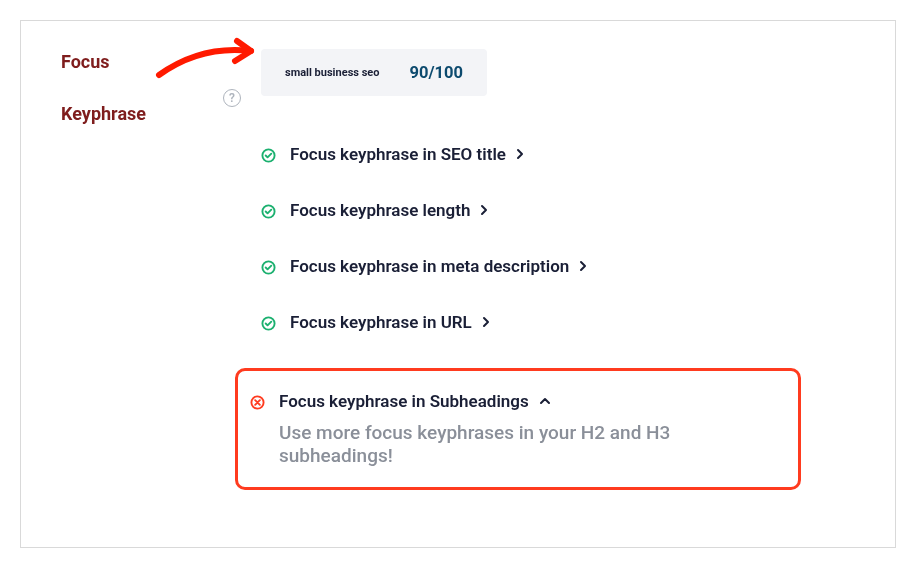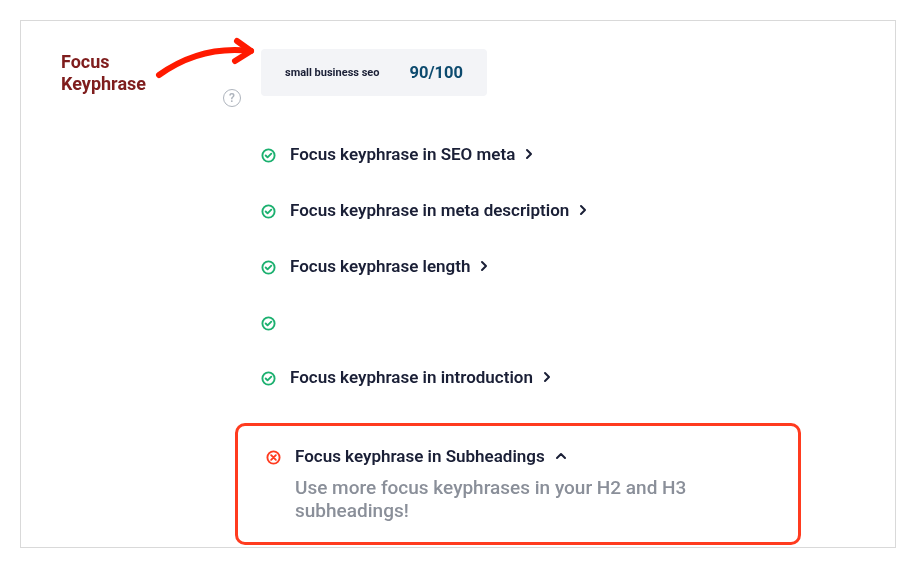--- a/index.html
+++ b/index.html
@@ -33,20 +33,21 @@
     .label-line {
       font-size: 18px;
       font-weight: 700;
       color: #7f1d1d;
       line-height: 1.2;
       display: flex;
       align-items: center;
       gap: 6px;
     }
     .label-line2 {
+      margin-top: 30px;
     }
     .help-icon {
       width: 18px;
       height: 18px;
       border: 1.5px solid #aeb4bd;
       border-radius: 50%;
       display: inline-flex;
       align-items: center;
       justify-content: center;
       font-size: 12px;
@@ -110,21 +111,21 @@
     }
     .check-detail {
       font-size: 19px;
       color: #8a8f99;
       margin-top: 10px;
       font-weight: 500;
     }
     .highlight-box {
       border: 3px solid #ff3b1f;
       border-radius: 10px;
-      padding: 20px 24px 20px 28px;
+      padding: 20px 24px 20px 12px;
       margin-left: -26px;
       margin-right: -26px;
       width: 566px;
     }
     .highlight-box .check-item {
       gap: 14px;
     }
     .arrow-annotation {
       position: absolute;
       left: 130px;
@@ -170,21 +171,38 @@
 
     <div class="check-list">
 
       <div class="check-item">
         <svg class="status-icon" viewBox="0 0 16 16">
           <circle cx="8" cy="8" r="6.5" class="checkcircle"></circle>
           <path d="M5 8 L7 10 L11 6" stroke="#1bb06f" stroke-width="2" fill="none" stroke-linecap="round" stroke-linejoin="round"></path>
         </svg>
         <div>
           <div class="check-text">
-            <span>Focus keyphrase in SEO meta</span>
+            <span>Focus keyphrase in SEO title</span>
+            <span class="chevron">
+              <svg width="8" height="12" viewBox="0 0 8 12">
+                  <path d="M2 2 L6 6 L2 10" stroke="#1a1f36" stroke-width="2" fill="none" stroke-linecap="round" stroke-linejoin="round"></path>
+                </svg>
+            </span>
+          </div>
+        </div>
+      </div>
+
+      <div class="check-item">
+        <svg class="status-icon" viewBox="0 0 16 16">
+          <circle cx="8" cy="8" r="6.5" class="checkcircle"></circle>
+          <path d="M5 8 L7 10 L11 6" stroke="#1bb06f" stroke-width="2" fill="none" stroke-linecap="round" stroke-linejoin="round"></path>
+        </svg>
+        <div>
+          <div class="check-text">
+            <span>Focus keyphrase length</span>
             <span class="chevron">
               <svg width="8" height="12" viewBox="0 0 8 12">
                   <path d="M2 2 L6 6 L2 10" stroke="#1a1f36" stroke-width="2" fill="none" stroke-linecap="round" stroke-linejoin="round"></path>
                 </svg>
             </span>
           </div>
         </div>
       </div>
 
       <div class="check-item">
@@ -204,53 +222,30 @@
         </div>
       </div>
 
       <div class="check-item">
         <svg class="status-icon" viewBox="0 0 16 16">
           <circle cx="8" cy="8" r="6.5" class="checkcircle"></circle>
           <path d="M5 8 L7 10 L11 6" stroke="#1bb06f" stroke-width="2" fill="none" stroke-linecap="round" stroke-linejoin="round"></path>
         </svg>
         <div>
           <div class="check-text">
-            <span>Focus keyphrase length</span>
-            <span class="chevron">
-              <svg width="8" height="12" viewBox="0 0 8 12">
-                  <path d="M2 2 L6 6 L2 10" stroke="#1a1f36" stroke-width="2" fill="none" stroke-linecap="round" stroke-linejoin="round"></path>
-                </svg>
-            </span>
-          </div>
-        </div>
-      </div>
-
-      <div class="check-item">
-        <svg class="status-icon" viewBox="0 0 16 16">
-          <circle cx="8" cy="8" r="6.5" class="checkcircle"></circle>
-          <path d="M5 8 L7 10 L11 6" stroke="#1bb06f" stroke-width="2" fill="none" stroke-linecap="round" stroke-linejoin="round"></path>
-        </svg>
-      </div>
-
-      <div class="check-item">
-        <svg class="status-icon" viewBox="0 0 16 16">
-          <circle cx="8" cy="8" r="6.5" class="checkcircle"></circle>
-          <path d="M5 8 L7 10 L11 6" stroke="#1bb06f" stroke-width="2" fill="none" stroke-linecap="round" stroke-linejoin="round"></path>
-        </svg>
-        <div>
-          <div class="check-text">
-            <span>Focus keyphrase in introduction</span>
-            <span class="chevron">
-              <svg width="8" height="12" viewBox="0 0 8 12">
-                  <path d="M2 2 L6 6 L2 10" stroke="#1a1f36" stroke-width="2" fill="none" stroke-linecap="round" stroke-linejoin="round"></path>
-                </svg>
-            </span>
-          </div>
-        </div>
-      </div>
+            <span>Focus keyphrase in URL</span>
+            <span class="chevron">
+              <svg width="8" height="12" viewBox="0 0 8 12">
+                  <path d="M2 2 L6 6 L2 10" stroke="#1a1f36" stroke-width="2" fill="none" stroke-linecap="round" stroke-linejoin="round"></path>
+                </svg>
+            </span>
+          </div>
+        </div>
+      </div>
+
 
       <div class="highlight-box">
         <div class="check-item">
           <svg class="status-icon" viewBox="0 0 16 16">
             <circle cx="8" cy="8" r="6.5" class="errorcircle"></circle>
             <path d="M5.5 5.5 L10.5 10.5 M10.5 5.5 L5.5 10.5" class="errorx" stroke-linecap="round"></path>
           </svg>
           <div>
             <div class="check-text">
               <span>Focus keyphrase in Subheadings</span>

